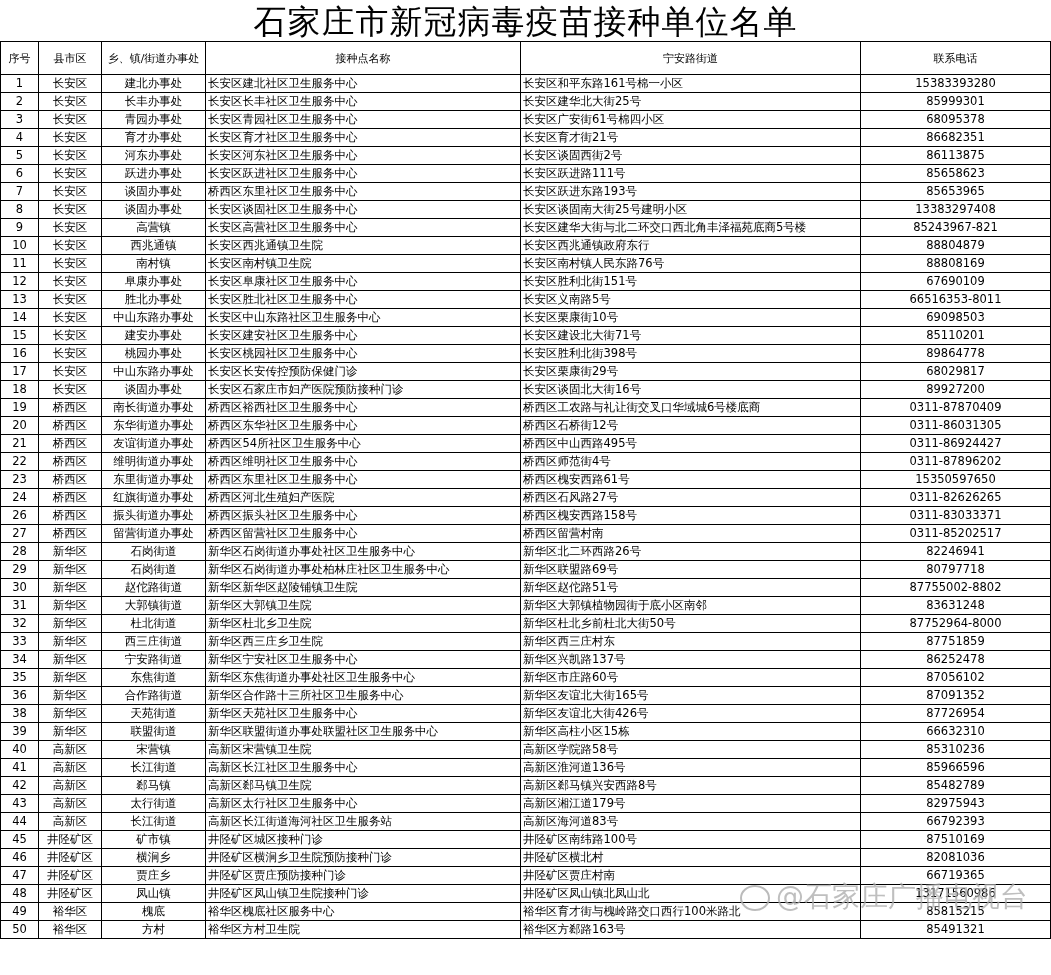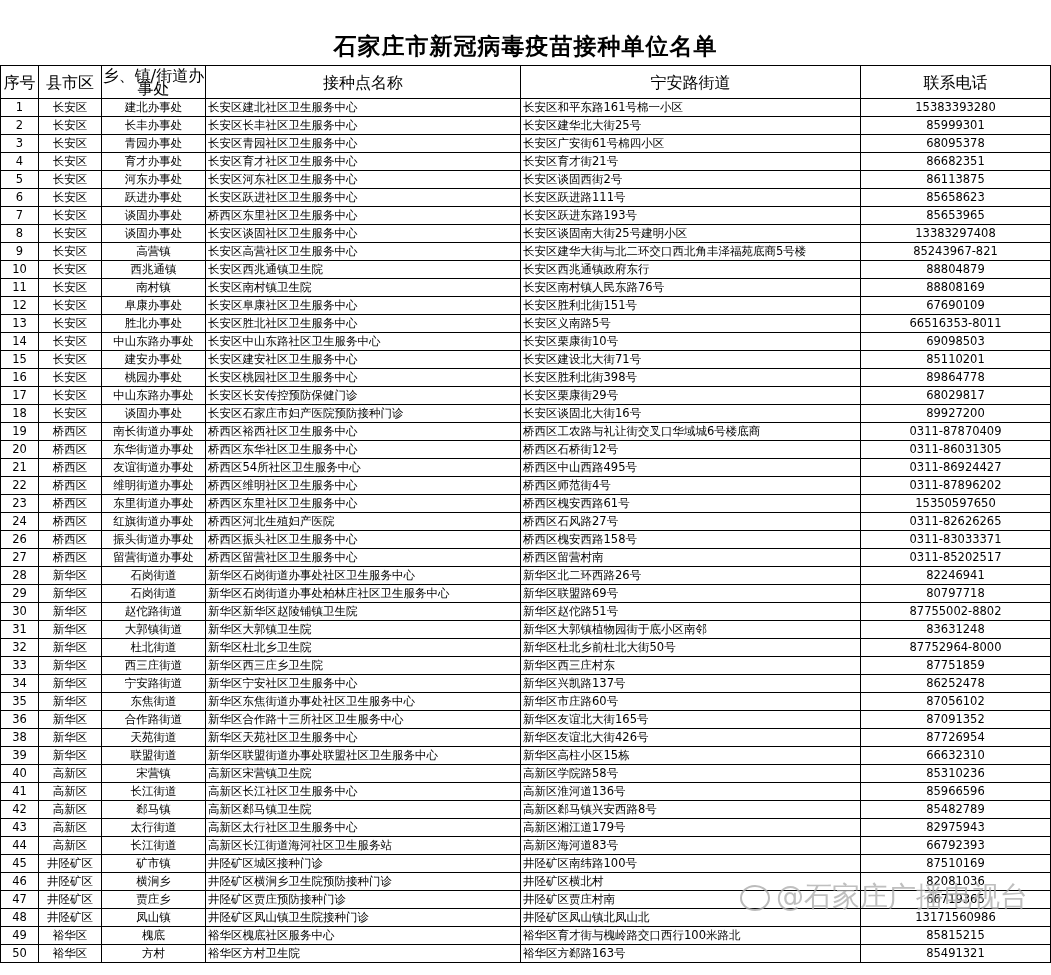--- a/index.html
+++ b/index.html
@@ -1,25 +1,24 @@
 <!DOCTYPE html>
 <html><head>
 <meta charset="utf-8">
 <style>
   html, body { margin: 0; padding: 0; background: #ffffff; }
   body { width: 1051px; height: 975px; overflow: hidden; font-family: "DejaVu Sans", sans-serif; color: #000; }
   .title {
     height: 41px; line-height: 44px; text-align: center;
-    font-size: 23px; letter-spacing: 1px; font-weight: bold;
+    font-size: 33px; letter-spacing: 1px; font-weight: normal;
     font-family: "DejaVu Sans", sans-serif;
-    margin-top: 24px;
   }
   table { border-collapse: collapse; table-layout: fixed; width: 1050px; }
   td, th { border: 1px solid #000; padding: 0; font-weight: normal; overflow: hidden; white-space: nowrap; }
-  thead th { height: 32px; font-size: 16px; line-height: 13px; text-align: center; white-space: normal; }
+  thead th { height: 32px; font-size: 11px; line-height: 13px; text-align: center; white-space: normal; }
   tbody td { height: 17px; font-size: 11.5px; line-height: 17px; }
   td.c { text-align: center; }
   td.l { text-align: left; padding-left: 2px; }
   .watermark {
     position: absolute; left: 740px; top: 878px; font-size: 28px;
     color: rgba(170,170,170,0.75); pointer-events: none; white-space: nowrap;
   }
   .wm-icon {
     display: inline-block; width: 26px; height: 22px; border: 2px solid rgba(170,170,170,0.8);
     border-radius: 50%; vertical-align: middle; margin-right: 6px;

